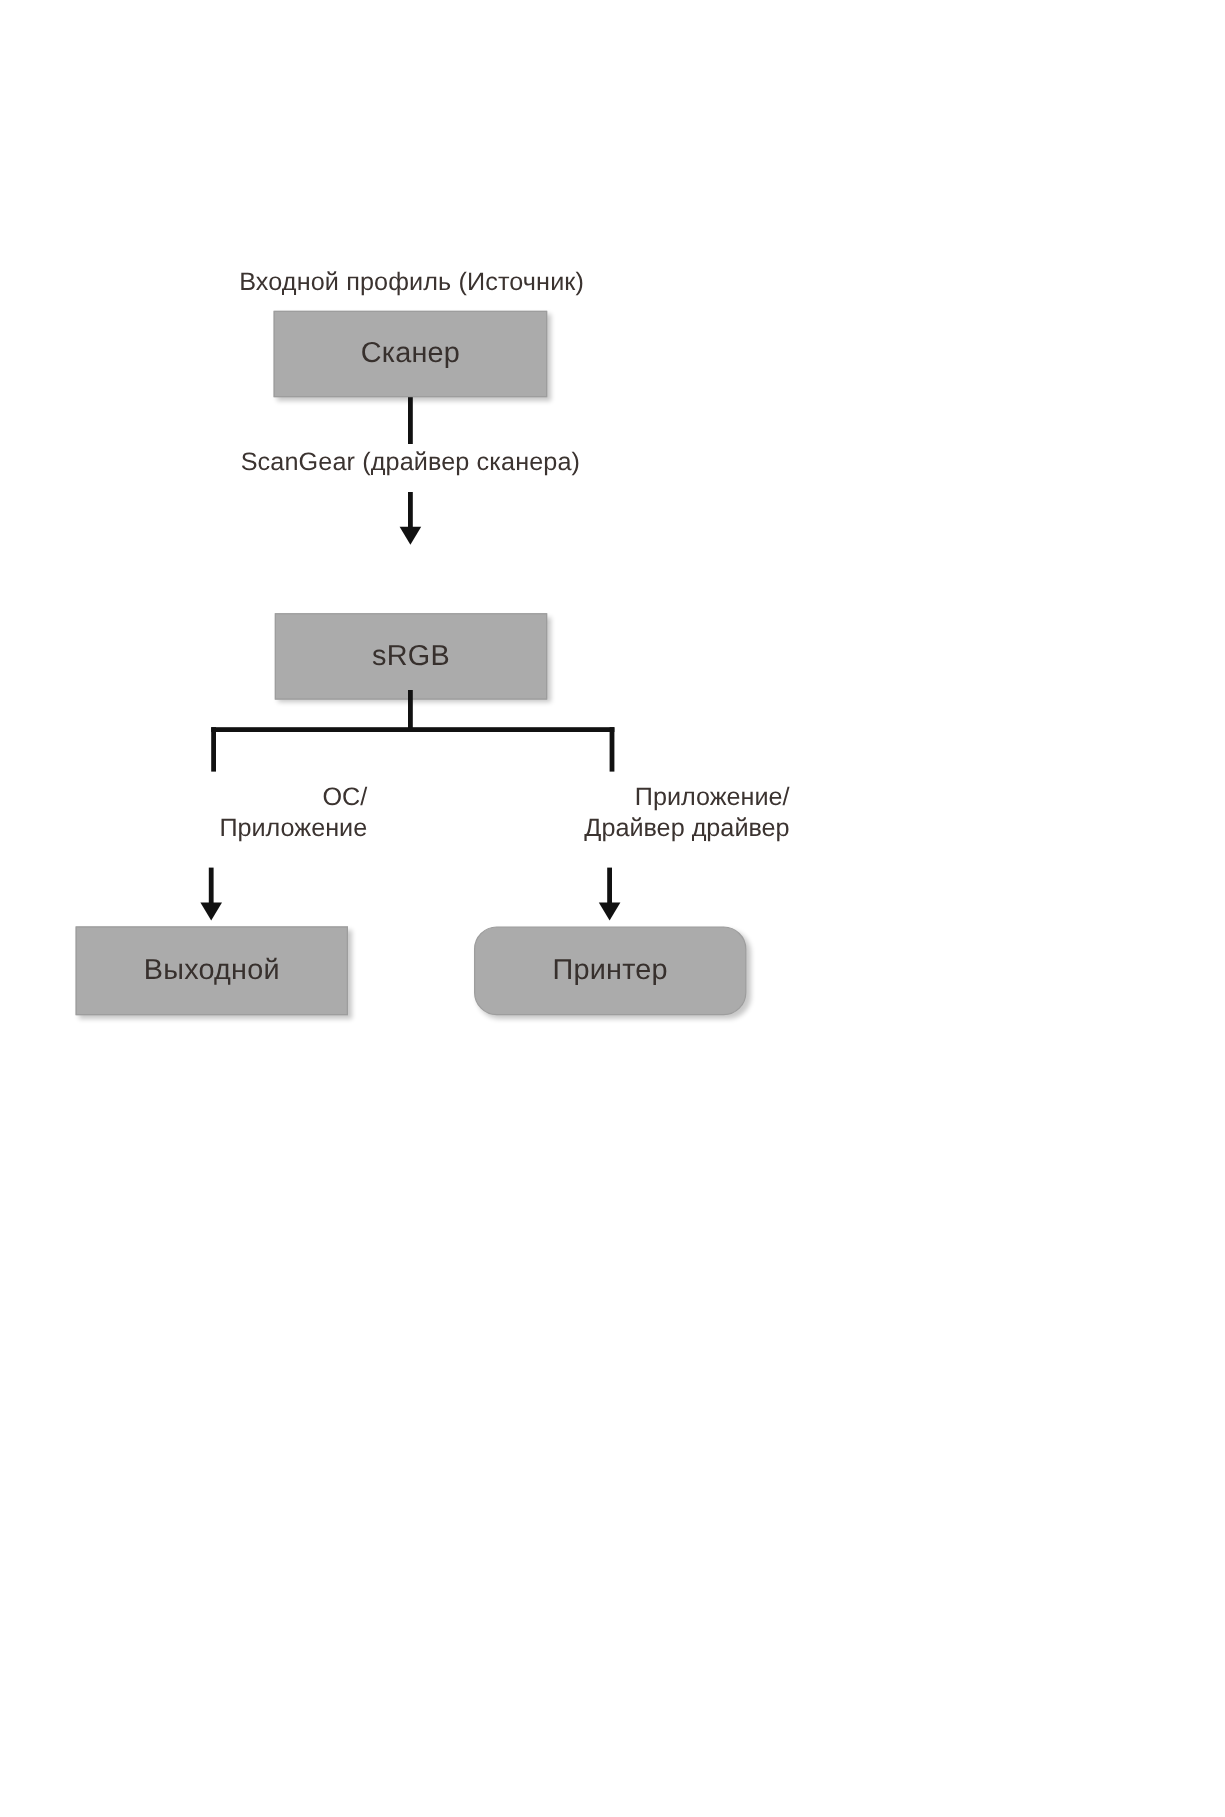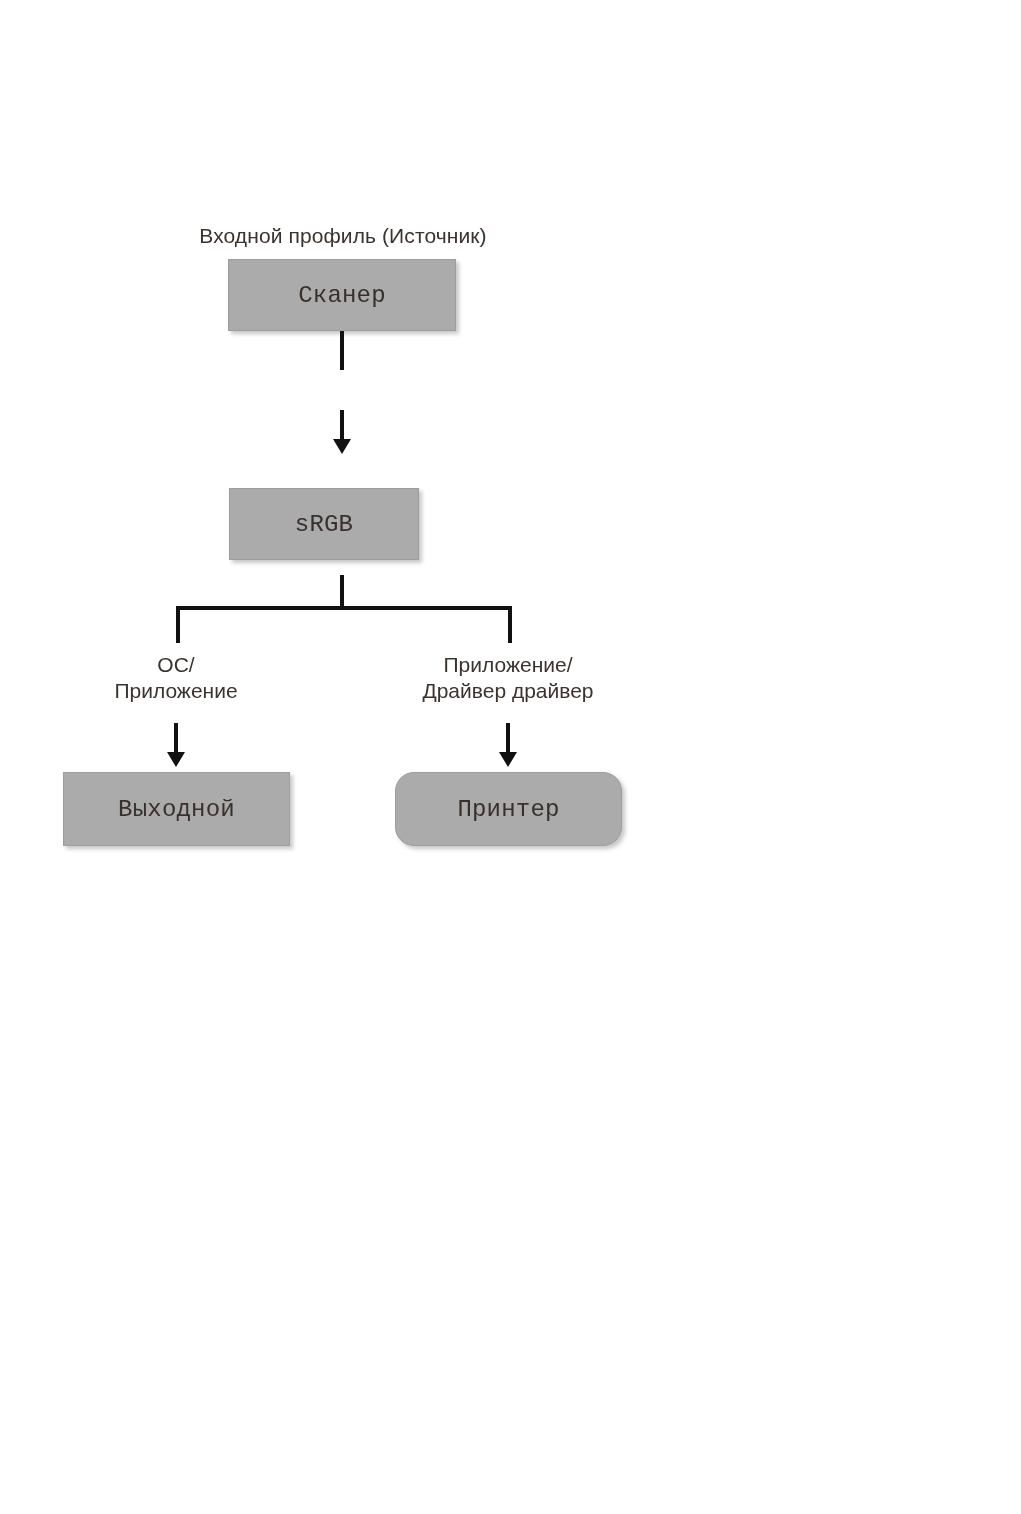--- a/index.html
+++ b/index.html
@@ -35,42 +35,41 @@
     text-align: center;
     letter-spacing: 0.1px;
   }
 
   
   .branch-label {
     position: absolute;
     font-size: 21px;
     line-height: 26px;
     color: #3b3330;
-    text-align: center;
+    text-align: right;
     white-space: nowrap;
   }
   .branch-label .ln { display: block; }
 
   
   .node-box {
     position: absolute;
     background: #ababab;
     border: 1px solid #9d9d9d;
     box-shadow: 3px 3px 4px rgba(0, 0, 0, 0.22);
     box-sizing: border-box;
     display: flex;
     align-items: center;
     justify-content: center;
   }
   .node-box .node-label {
     font-size: 24px;
     color: #37302d;
     letter-spacing: 0.2px;
     text-align: right;
-    font-family: Liberation Mono, monospace;
   }
 
   
   .vline {
     position: absolute;
     width: 4px;
     background: #111111;
   }
   .hline {
     position: absolute;
@@ -92,26 +91,27 @@
 <div id="diagram-canvas">
 
   <div class="caption" style="left:150px; top:223px; width:386px;">Входной профиль (Источник)</div>
 
   <div class="node-box" style="left:228px; top:259px; width:228px; height:72px;">
     <span class="node-label">Сканер</span>
   </div>
 
   <div class="vline" style="left:340px; top:331px; height:39px;"></div>
 
+  <div class="caption" style="left:148px; top:373px; width:388px;">ScanGear (драйвер сканера)</div>
 
   <div class="vline" style="left:340px; top:410px; height:33px;"></div>
   <div class="arrow-head" style="left:333px; top:439px;"></div>
 
 
-  <div class="node-box" style="left:229px; top:488px; width:190px; height:72px;">
+  <div class="node-box" style="left:229px; top:511px; width:227px; height:72px;">
     <span class="node-label">sRGB</span>
   </div>
 
   <div class="vline" style="left:340px; top:575px; height:35px;"></div>
 
   <div class="hline" style="left:176px; top:606px; width:336px;"></div>
 
   <div class="vline" style="left:176px; top:606px; height:37px;"></div>
 
   <div class="vline" style="left:508px; top:606px; height:37px;"></div>

